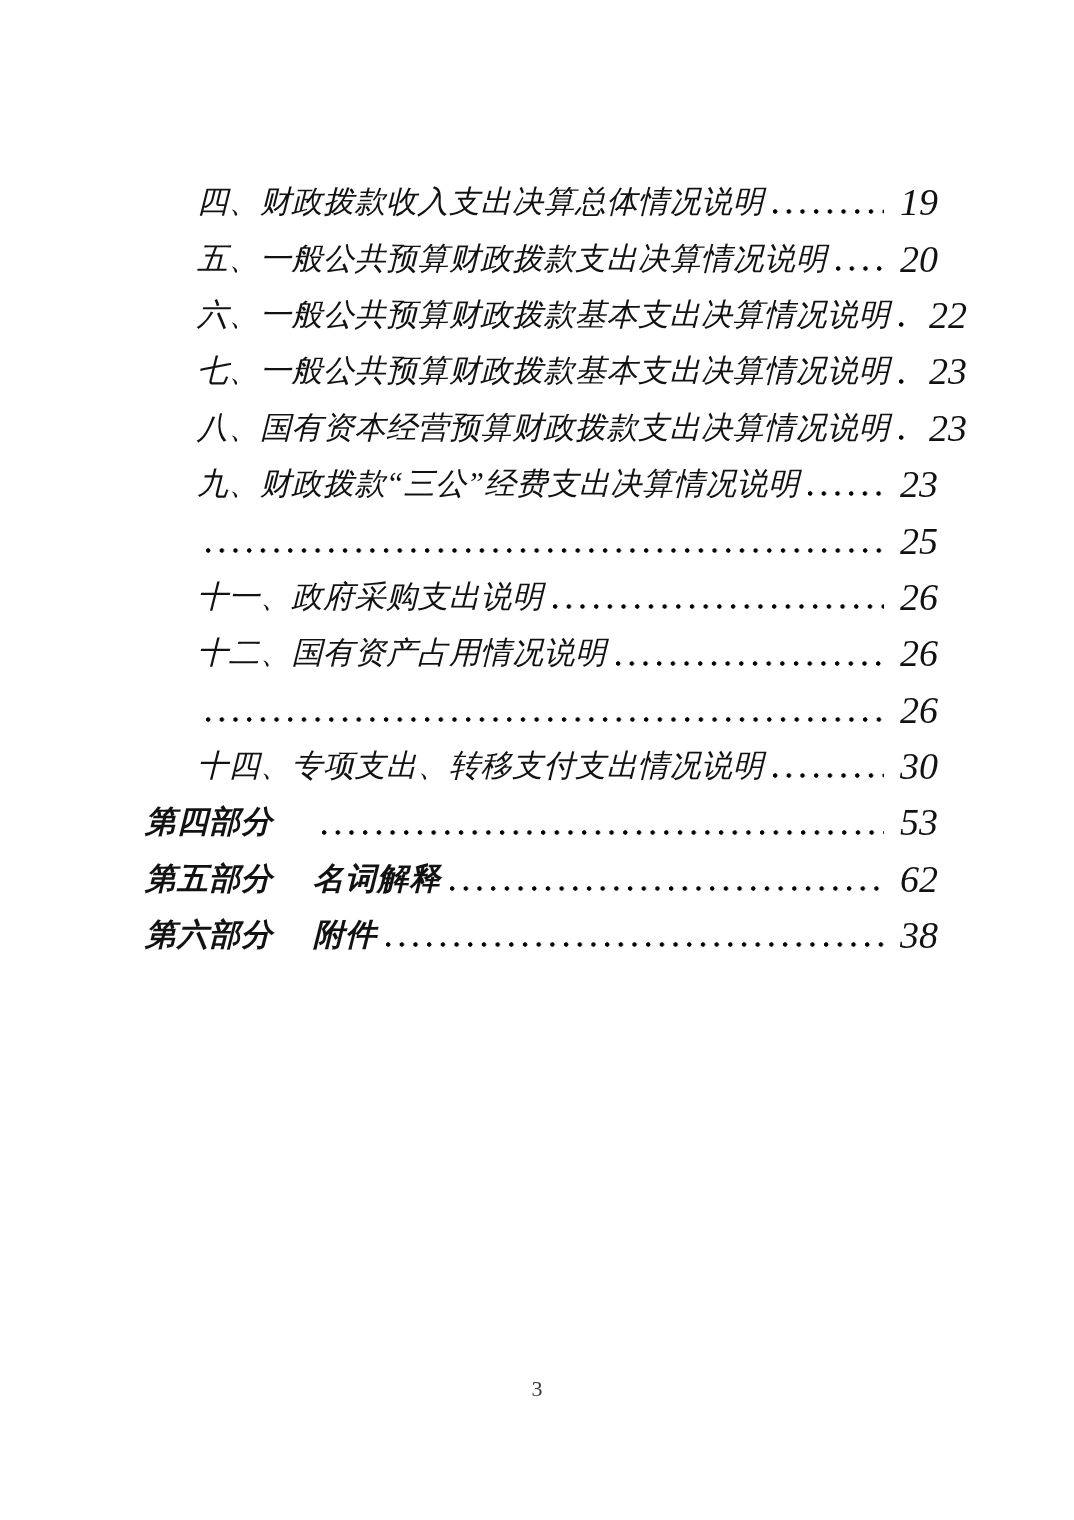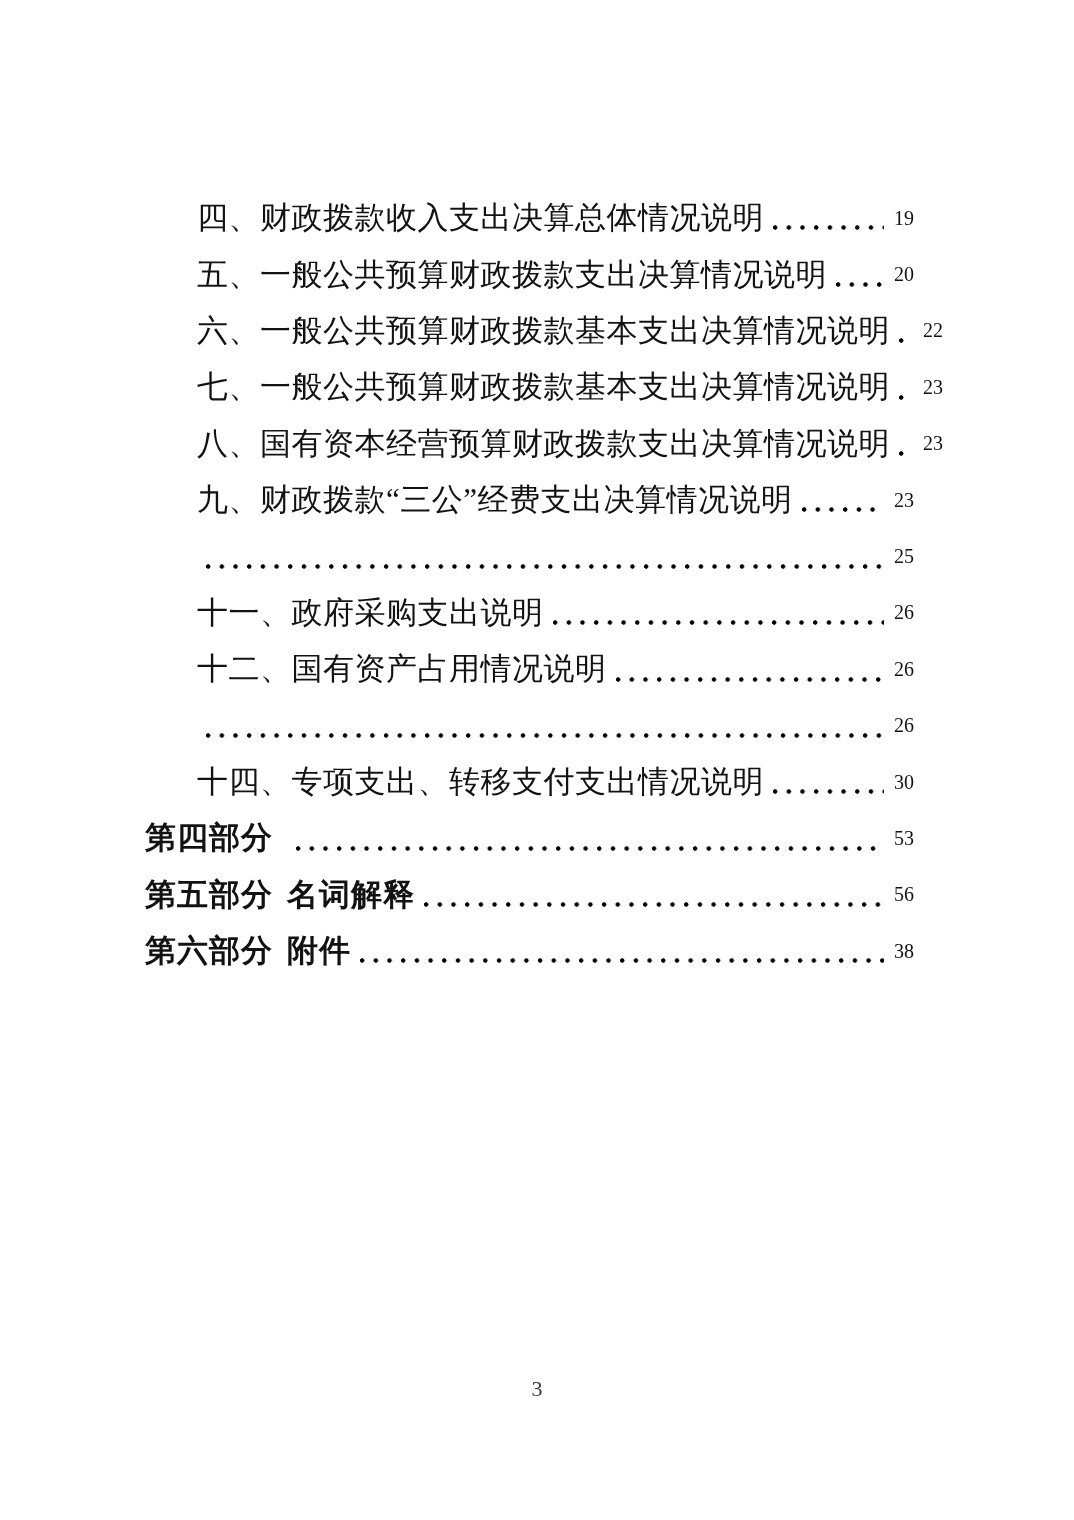--- a/index.html
+++ b/index.html
@@ -12,57 +12,59 @@
     width: 1074px;
     height: 1520px;
     background: #ffffff;
     overflow: hidden;
     font-family: "Liberation Serif", "DejaVu Serif", serif;
     color: #121212;
   }
   .toc {
     position: absolute;
     left: 145px;
-    top: 190px;
+    top: 174px;
     width: 793px;
+    font-style: italic;
   }
   .toc-row {
     display: flex;
     align-items: center;
     height: 56.4px;
     font-size: 31px;
     letter-spacing: 0.5px;
     white-space: nowrap;
   }
   .toc-row.sub {
     padding-left: 52px;
   }
   .toc-row.part {
     font-weight: 700;
     letter-spacing: 1px;
   }
   .part-name {
-    margin-right: 14px;
+    margin-right: 40px;
   }
   .leader {
     flex: 1 1 auto;
     min-width: 14px;
     height: 5px;
     align-self: flex-end;
     margin: 0 10px 16px 9px;
     background-image: radial-gradient(circle at 2.2px 2.5px, #000 1.9px, rgba(0,0,0,0) 2.5px);
     background-size: 13.7px 5px;
     background-repeat: repeat-x;
     background-position: left center;
   }
   .page-ref {
     font-family: "Liberation Serif", "DejaVu Serif", serif;
     font-weight: 400;
-    font-size: 20px;
+    font-size: 38px;
     min-width: 44px;
+    text-align: right;
     letter-spacing: 0;
   }
   .footer {
     position: absolute;
     left: 0;
     right: 0;
     top: 1376px;
     text-align: center;
     font-size: 22px;
     color: #3a3a3a;
@@ -142,21 +144,21 @@
     <div class="toc-row part">
       <span class="part-name">第四部分</span>
       <span class="leader"></span>
       <span class="page-ref">53</span>
     </div>
 
     <div class="toc-row part">
       <span class="part-name">第五部分</span>
       <span>名词解释</span>
       <span class="leader"></span>
-      <span class="page-ref">56</span>
+      <span class="page-ref">62</span>
     </div>
 
     <div class="toc-row part">
       <span class="part-name">第六部分</span>
       <span>附件</span>
       <span class="leader"></span>
       <span class="page-ref">38</span>
     </div>
 
   </div>

